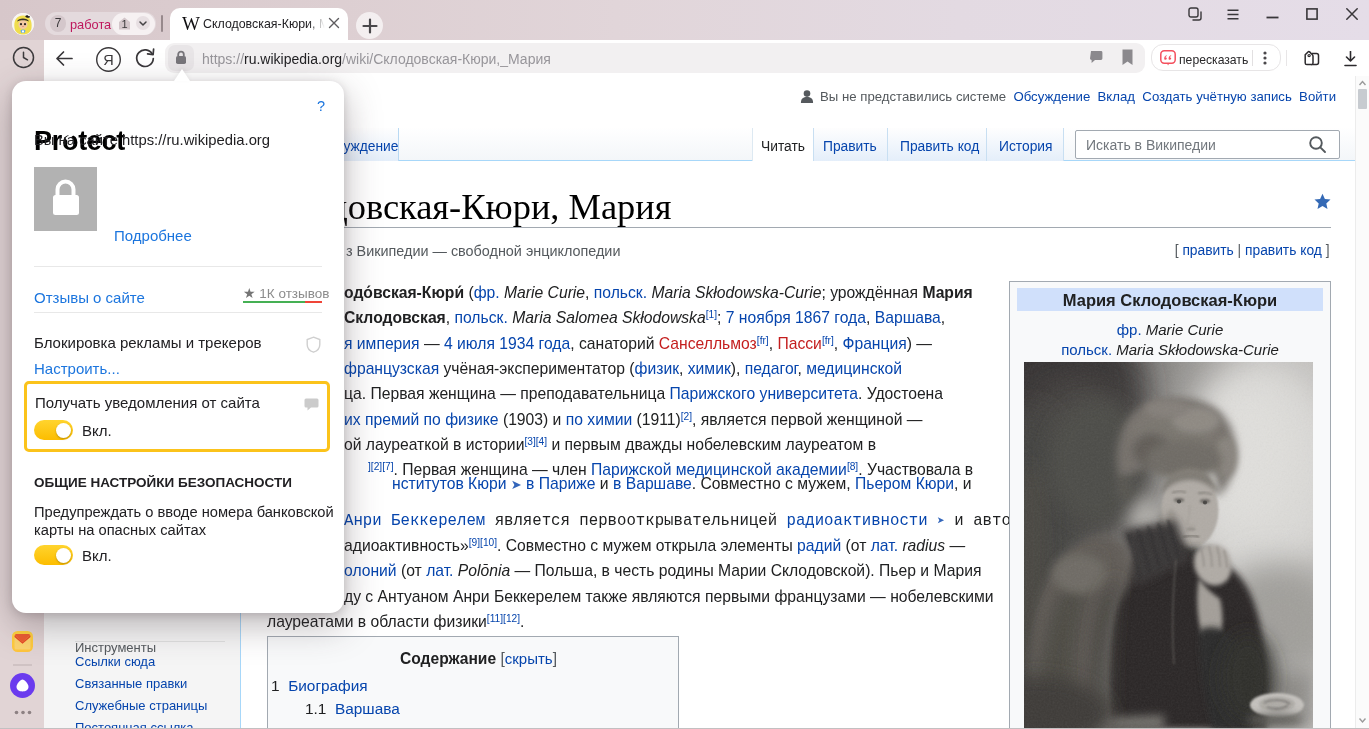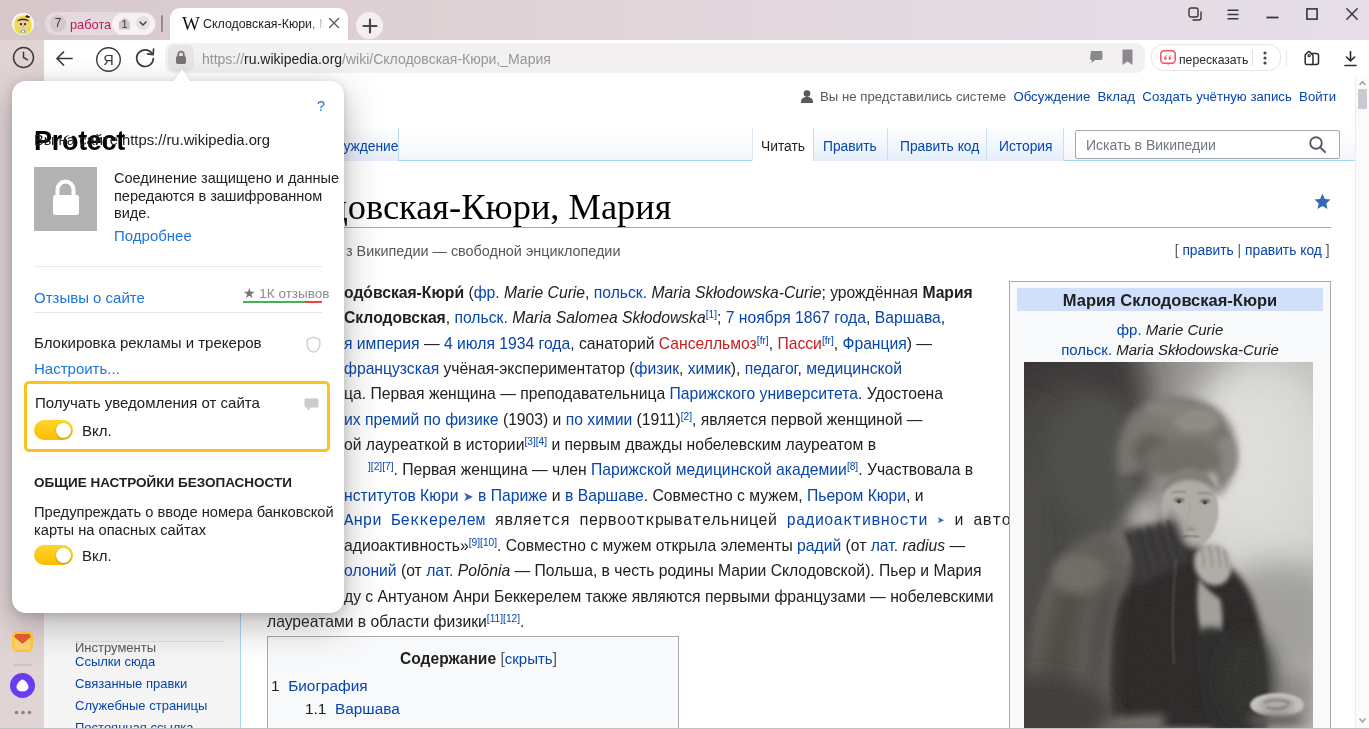--- a/index.html
+++ b/index.html
@@ -222,21 +222,21 @@
 <div class="abs nw" style="right:39.5px;top:243px;font-size:13.8px;color:#54595d;">[ <a class="wl">править</a> | <a class="wl">править код</a> ]</div>
 
 <div class="abs bt" style="left:344px;top:284px;"><b>одо́вская-Кюри́</b> (<a class="wl">фр.</a> <i>Marie Curie</i>, <a class="wl">польск.</a> <i>Maria Skłodowska-Curie</i>; урождённая <b>Мария</b></div>
 <div class="abs bt" style="left:344px;top:309px;"><b>Склодовская</b>, <a class="wl">польск.</a> <i>Maria Salomea Skłodowska</i><sup>[1]</sup>; <a class="wl">7 ноября 1867 года</a>, <a class="wl">Варшава</a>,</div>
 <div class="abs bt" style="left:344px;top:335px;"><a class="wl">я империя</a> — <a class="wl">4 июля 1934 года</a>, санаторий <a class="rl">Санселльмоз</a><sup>[fr]</sup>, <a class="rl">Пасси</a><sup>[fr]</sup>, <a class="wl">Франция</a>) —</div>
 <div class="abs bt" style="left:344px;top:360px;"><a class="wl">французская</a> учёная-экспериментатор (<a class="wl">физик</a>, <a class="wl">химик</a>), <a class="wl">педагог</a>, <a class="wl">медицинской</a></div>
 <div class="abs bt" style="left:344px;top:385px;">ца. Первая женщина — преподавательница <a class="wl">Парижского университета</a>. Удостоена</div>
 <div class="abs bt" style="left:344px;top:411px;"><a class="wl">их премий по физике</a> (1903) и <a class="wl">по химии</a> (1911)<sup>[2]</sup>, является первой женщиной —</div>
 <div class="abs bt" style="left:344px;top:436px;">ой лауреаткой в истории<sup>[3][4]</sup> и первым дважды нобелевским лауреатом в</div>
 <div class="abs bt" style="left:340px;top:461px;margin-left:28px;"><sup>][2][7]</sup>. Первая женщина — член <a class="wl">Парижской медицинской академии</a><sup>[8]</sup>. Участвовала в</div>
-<div class="abs bt" style="left:344px;top:487px;"><a class="wl">нститутов Кюри</a> <span style="color:#3366bb;font-size:13px;">➤</span> <a class="wl">в Париже</a> и <a class="wl">в Варшаве</a>. Совместно с мужем, <a class="wl">Пьером Кюри</a>, и</div>
+<div class="abs bt" style="left:344px;top:475px;padding-left:48px;"><a class="wl">нститутов Кюри</a> <span style="color:#3366bb;font-size:13px;">➤</span> <a class="wl">в Париже</a> и <a class="wl">в Варшаве</a>. Совместно с мужем, <a class="wl">Пьером Кюри</a>, и</div>
 <div class="abs bt" style="left:344px;top:512px;font-family:Liberation Mono, monospace;"><a class="wl">Анри Беккерелем</a> является первооткрывательницей <a class="wl">радиоактивности</a> <span style="color:#3366bb;font-size:13px;">➤</span> и автором</div>
 <div class="abs bt" style="left:344px;top:537px;">адиоактивность»<sup>[9][10]</sup>. Совместно с мужем открыла элементы <a class="wl">радий</a> (от <a class="wl">лат.</a> <i>radius</i> —</div>
 <div class="abs bt" style="left:344px;top:562px;"><a class="wl">олоний</a> (от <a class="wl">лат.</a> <i>Polōnia</i> — Польша, в честь родины Марии Склодовской). Пьер и Мария</div>
 <div class="abs bt" style="left:344px;top:588px;">ду с Антуаном Анри Беккерелем также являются первыми французами — нобелевскими</div>
 <div class="abs bt" style="left:267px;top:613px;">лауреатами в области физики<sup>[11][12]</sup>.</div>
 
 <div class="abs" style="left:267px;top:636px;width:412px;height:93px;background:#f8f9fa;border:1px solid #a2a9b1;box-sizing:border-box;"></div>
 <div class="abs nw" style="left:400px;top:650px;font-size:15.6px;color:#202122;"><b>Содержание</b> <span style="color:#54595d;">[</span><a class="wl" style="font-size:15px;">скрыть</a><span style="color:#54595d;">]</span></div>
 <div class="abs nw" style="left:271px;top:677px;font-size:15.4px;color:#202122;">1&nbsp;&nbsp;<a class="wl">Биография</a></div>
 <div class="abs nw" style="left:305px;top:700px;font-size:15.4px;color:#202122;">1.1&nbsp;&nbsp;<a class="wl">Варшава</a></div>
@@ -404,21 +404,20 @@
 <div class="abs" id="popup" style="left:12px;top:81px;width:332px;height:532px;background:#fff;border-radius:14px;overflow:hidden;box-shadow:0 12px 36px rgba(60,50,55,0.35),0 2px 8px rgba(60,50,55,0.18);z-index:30;">
 <div class="abs" style="left:22px;top:11px;font-size:27px;font-weight:700;color:#000;letter-spacing:-0.3px;margin-top:34px;">Pr<span style="position:relative;">o<span style="position:absolute;left:3.5px;top:9px;width:9px;height:2.5px;background:#fff;transform:rotate(-38deg);"></span></span>tect</div>
 <div class="abs" style="left:305px;top:17px;font-size:14.5px;color:#1b75de;">?</div>
 <div class="abs nw" style="left:22px;top:51px;font-size:14.8px;color:#212023;">Вы на сайте https://ru.wikipedia.org</div>
 <div class="abs" style="left:22px;top:86px;width:63px;height:64px;background:#b2b2b2;">
 <svg width="63" height="64">
         <rect x="19" y="28" width="26" height="20" rx="2.5" fill="#fff"></rect>
         <path d="M23.5 28 V22.5 A8 8 0 0 1 39.5 22.5 V28" fill="none" stroke="#fff" stroke-width="4"></path>
       </svg>
     </div>
-<div class="abs" style="left:102px;top:89px;width:232px;font-size:14.5px;line-height:17.6px;color:#212023;">Соединение защищено и данные передаются в зашифрованном виде.</div>
 <div class="abs" style="left:102px;top:146px;font-size:15px;color:#1b75de;">Подробнее</div>
 <div class="abs" style="left:22px;top:185px;width:288px;height:1px;background:#e8e8e8;"></div>
 <div class="abs" style="left:22px;top:208px;font-size:15px;color:#1b75de;">Отзывы о сайте</div>
 <div class="abs nw" style="left:231px;top:204px;font-size:13.5px;color:#8c8c8c;"><span style="color:#757575;font-size:14px;">★</span> 1К отзывов</div>
 <div class="abs" style="left:231px;top:220px;width:62px;height:2px;background:#45b054;"></div>
 <div class="abs" style="left:293px;top:220px;width:17px;height:2px;background:#ef4538;"></div>
 <div class="abs" style="left:22px;top:231px;width:288px;height:1px;background:#e8e8e8;"></div>
 <div class="abs nw" style="left:22px;top:253px;font-size:15px;color:#212023;">Блокировка рекламы и трекеров</div>
 <div class="abs" style="left:294px;top:255px;width:15px;height:17px;">
 <svg width="15" height="17">

